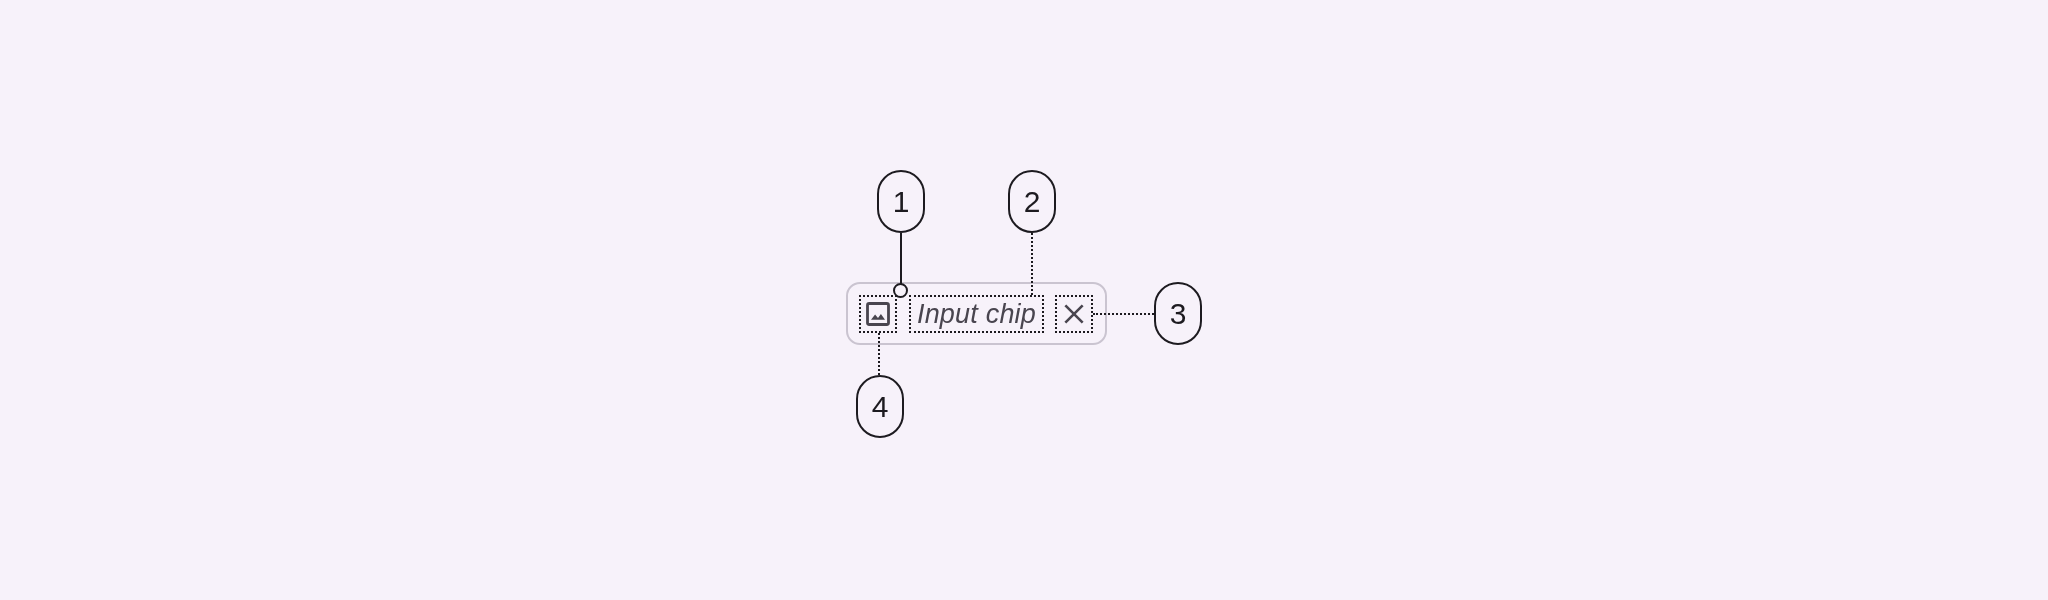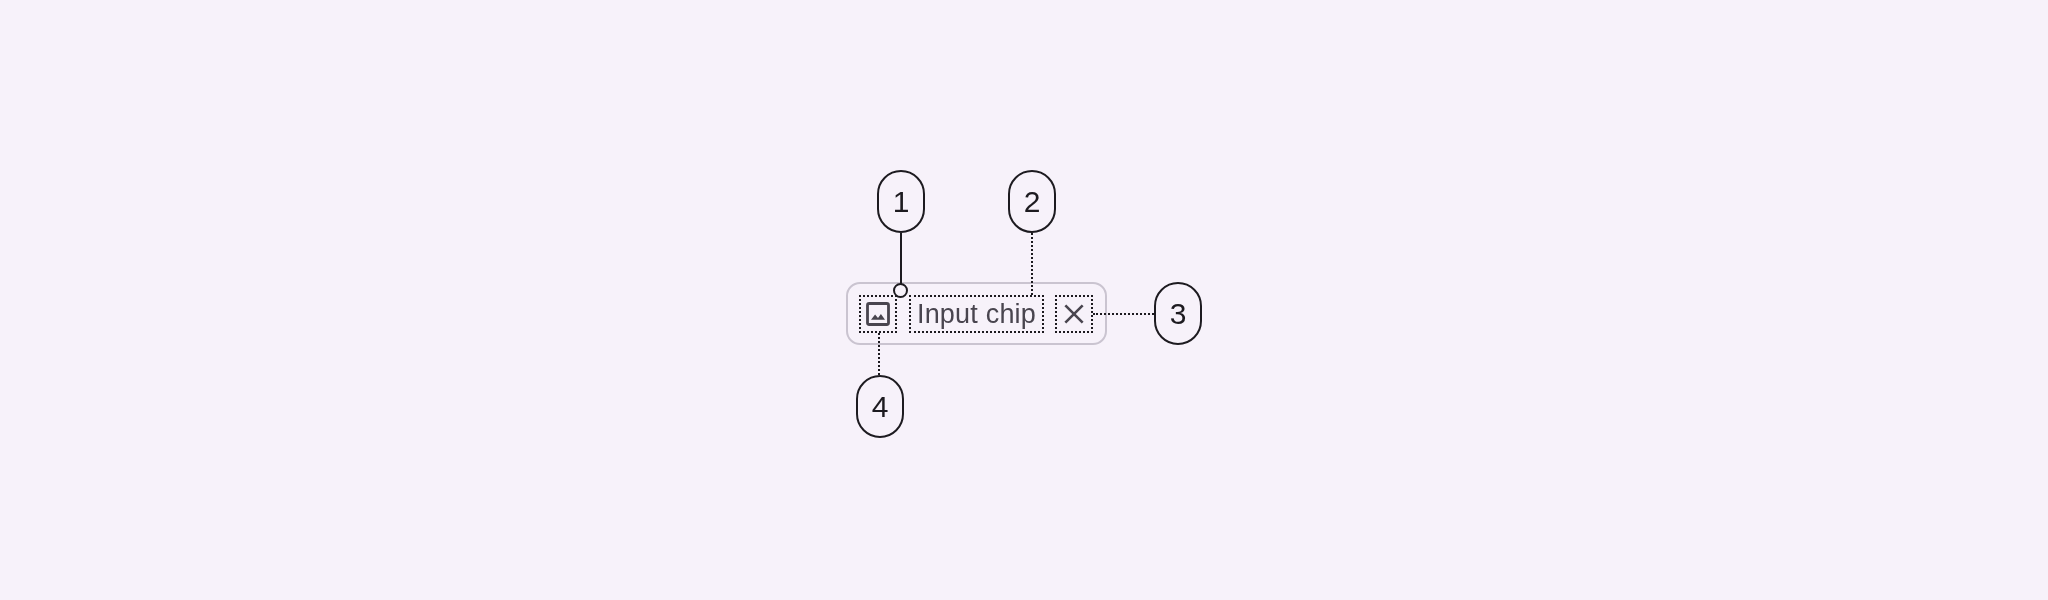--- a/index.html
+++ b/index.html
@@ -8,21 +8,21 @@
     background:#F7F2FA;
     font-family:"Liberation Sans", "DejaVu Sans", sans-serif;
   }
   .abs { position:absolute; box-sizing:border-box; }
   .chip {
     left:846px; top:282px; width:261px; height:63px;
     border:2px solid #CAC4D0; border-radius:14px;
   }
   .dotbox { border:2px dotted #1D1B20; }
   .icon-box { left:859px; top:295px; width:38px; height:38px; display:flex; align-items:center; justify-content:center; }
-  .label-box { left:909px; top:295px; width:135px; height:38px; display:flex; align-items:center; justify-content:center; }
+  .label-box { left:909px; top:295px; width:135px; height:38px; display:flex; align-items:center; justify-content:center;font-style:italic; }
   .label-text { font-size:27px; color:#49454F; letter-spacing:0.2px; white-space:nowrap; }
   .close-box { left:1055px; top:295px; width:38px; height:38px; display:flex; align-items:center; justify-content:center; }
   .badge {
     width:48px; height:63px; border:2px solid #1D1B20; border-radius:24px;
     display:flex; align-items:center; justify-content:center;
     font-size:30px; color:#1D1B20; background:#F7F2FA;
   }
   .vline-solid { border-left:2px solid #1D1B20; width:0; }
   .vline-dot { border-left:2px dotted #1D1B20; width:0; }
   .hline-dot { border-top:2px dotted #1D1B20; height:0; }

